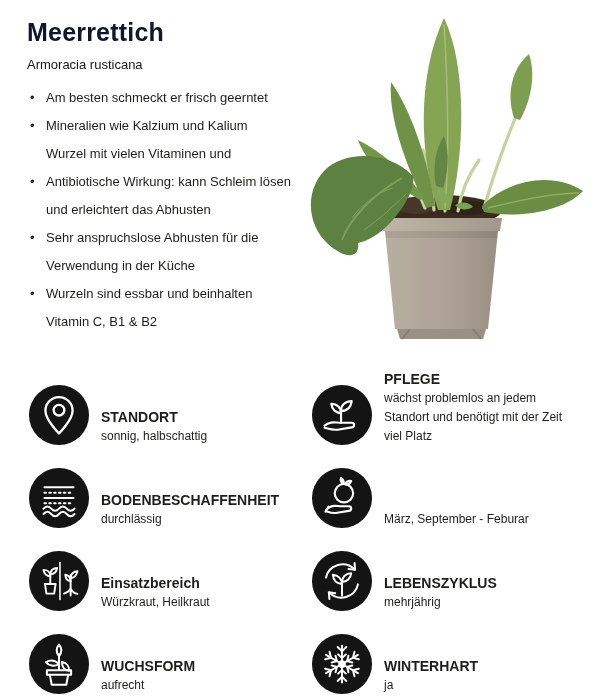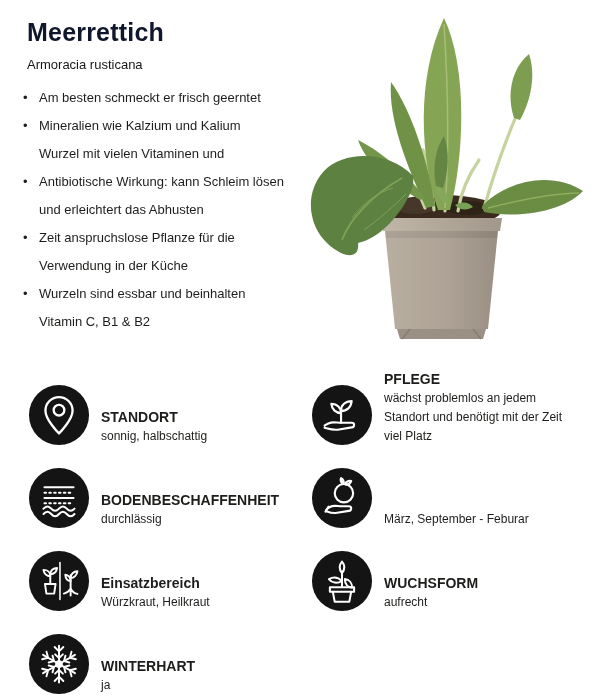--- a/index.html
+++ b/index.html
@@ -4,21 +4,21 @@
 <style>
   html,body{margin:0;padding:0;}
   body{
     width:600px;height:700px;background:#ffffff;position:relative;overflow:hidden;
     font-family:"Liberation Sans", sans-serif;color:#1d1d1b;
     -webkit-font-smoothing:antialiased;
   }
   .header{position:absolute;left:27px;top:18px;}
   .title{font-size:25px;font-weight:bold;color:#0f172a;letter-spacing:0.2px;margin:0;}
   .subtitle{margin-top:10px;font-size:13px;color:#161616;}
-  .bullets{position:absolute;left:18px;top:84px;width:295px;}
+  .bullets{position:absolute;left:25px;top:84px;width:295px;}
   .bullet-item{position:relative;padding-left:21px;}
   .bullet-item::before{
     content:"\2022";position:absolute;left:5px;top:0;
     font-size:13px;line-height:28px;color:#1d1d1b;
   }
   .bullet-line{font-size:13px;line-height:28px;white-space:nowrap;color:#1d1d1b;}
   .photo{position:absolute;left:298px;top:8px;width:292px;height:340px;}
   .features{
     position:absolute;left:28px;top:363px;width:550px;
     display:grid;grid-template-columns:283px 1fr;grid-auto-rows:83px;
@@ -44,21 +44,21 @@
     </div>
     <div class="bullet-item">
       <div class="bullet-line">Mineralien wie Kalzium und Kalium</div>
       <div class="bullet-line">Wurzel mit vielen Vitaminen und</div>
     </div>
     <div class="bullet-item">
       <div class="bullet-line">Antibiotische Wirkung: kann Schleim lösen</div>
       <div class="bullet-line">und erleichtert das Abhusten</div>
     </div>
     <div class="bullet-item">
-      <div class="bullet-line">Zeit anspruchslose Pflanze für die</div>
+      <div class="bullet-line">Sehr anspruchslose Abhusten für die</div>
       <div class="bullet-line">Verwendung in der Küche</div>
     </div>
     <div class="bullet-item">
       <div class="bullet-line">Wurzeln sind essbar und beinhalten</div>
       <div class="bullet-line">Vitamin C, B1 &amp; B2</div>
     </div>
   </div>
 
 <div class="photo">
   <svg viewBox="0 0 292 340">
@@ -200,20 +200,40 @@
       <div class="feature-text">
         <div class="feature-title">Einsatzbereich</div>
         <div class="feature-line">Würzkraut, Heilkraut</div>
       </div>
     </div>
     <div class="feature">
       <div class="feature-icon">
     <svg viewBox="0 0 64 64">
           <circle cx="32" cy="32" r="31" fill="#141414"></circle>
       <g stroke="#ffffff" stroke-width="2.1" fill="none" stroke-linecap="round" stroke-linejoin="round">
+        <path d="M45,20 A17.5,17.5 0 0 0 15.5,28.5"></path>
+        <path d="M19,44 A17.5,17.5 0 0 0 48.5,35.5"></path>
+        <path d="M45,13.5 L45.5,20.5 L38.8,19.5"></path>
+        <path d="M19,50.5 L18.4,43.6 L25,44.6"></path>
+        <path d="M32,47 L32,31"></path>
+        <path d="M32,35 C27,35 23,31.5 22.5,25.5 C28,25.8 32,30 32,35 Z"></path>
+        <path d="M32,33 C32,28 36,24 41.5,24 C41,29.5 37,33 32,33 Z"></path>
+      </g>
+        </svg>
+  </div>
+      <div class="feature-text">
+        <div class="feature-title">LEBENSZYKLUS</div>
+        <div class="feature-line">mehrjährig</div>
+      </div>
+    </div>
+    <div class="feature">
+      <div class="feature-icon">
+    <svg viewBox="0 0 64 64">
+          <circle cx="32" cy="32" r="31" fill="#141414"></circle>
+      <g stroke="#ffffff" stroke-width="2.1" fill="none" stroke-linecap="round" stroke-linejoin="round">
         <path d="M32,38 L32,22"></path>
         <path d="M32,24 C29,20 29,15.5 32,12 C35,15.5 35,20 32,24 Z"></path>
         <path d="M32,32 C28,28 23,27.5 18.5,30 C21.5,34 27,35 32,32 Z"></path>
         <path d="M35,30 C39.5,30.5 42.5,34 42.5,39 C38,38.5 35,35 35,30.5 Z"></path>
         <path d="M19.5,38.5 L44.5,38.5 L44.5,43 L19.5,43 Z"></path>
         <path d="M22.5,43 L24.5,53.5 L39.5,53.5 L41.5,43"></path>
       </g>
         </svg>
   </div>
       <div class="feature-text">

